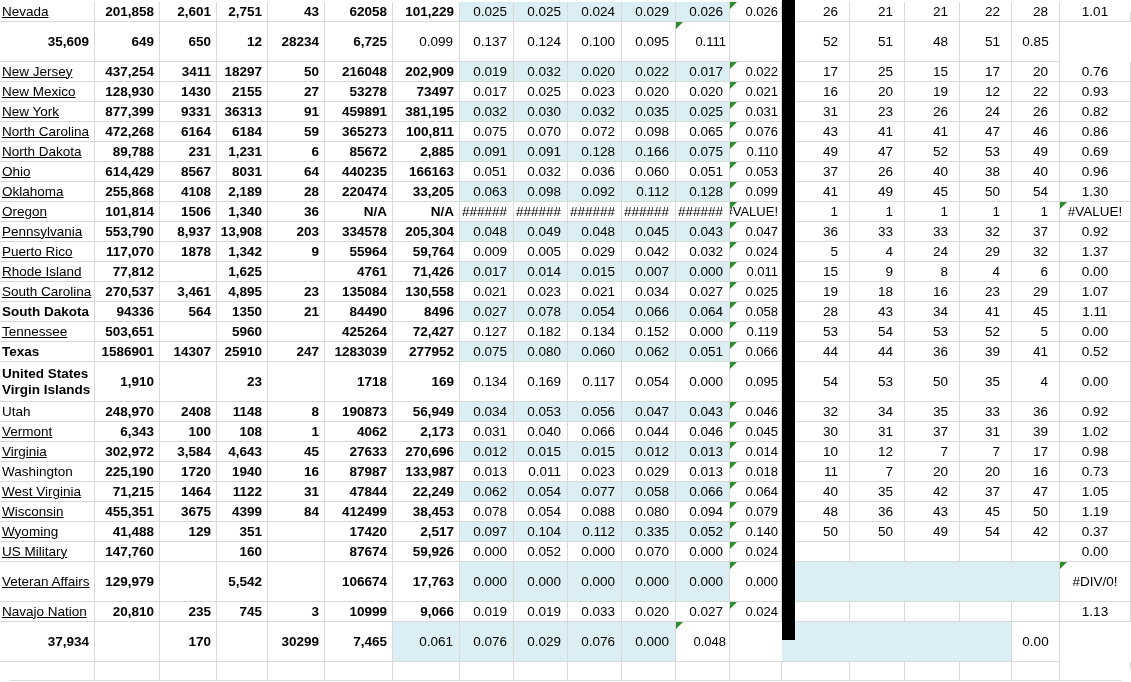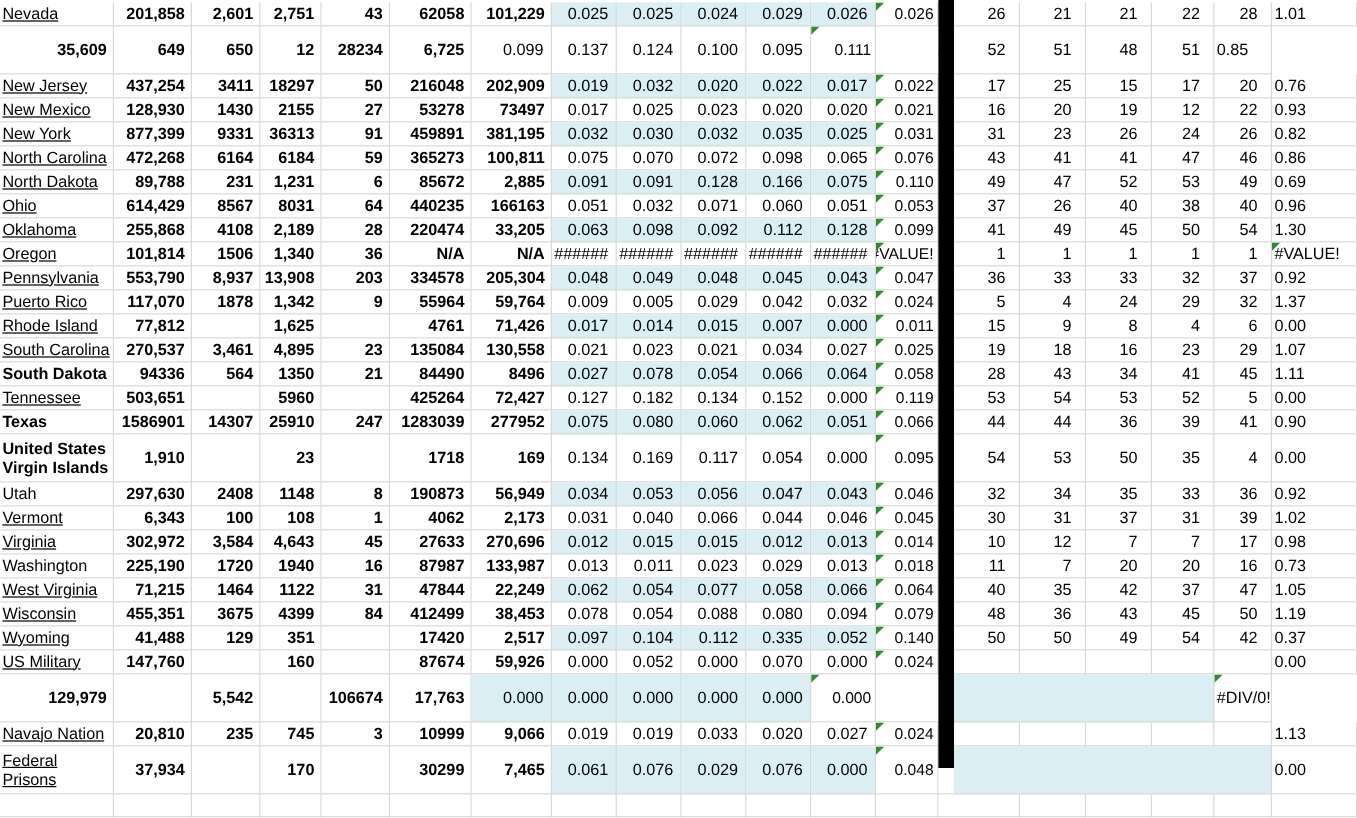--- a/index.html
+++ b/index.html
@@ -4,21 +4,21 @@
 <style>
   :root{
     --grid:#D9D9D9;
     --blue:#DAEEF3;
     --tri:#2E8B2E;
   }
   *{box-sizing:border-box;margin:0;padding:0;}
   body{background:#fff;font-family:"Liberation Sans",sans-serif;}
   .sheet{
     position:relative;width:1131px;height:682px;overflow:hidden;
-    background:#fff;padding-top:2px;
+    background:#fff;padding-top:2px;border-radius:16px;
   }
   .row{
     display:grid;
     grid-template-columns:95px 65px 57px 51px 57px 68px 67px 54px 54px 54px 54px 54px 52px 13px 55px 55px 55px 52px 48px 71px;
     height:20px;
   }
   .row.tall{height:40px;}
   .row.filler-row{height:19px;}
   .cell{
     position:relative;height:100%;
@@ -31,21 +31,21 @@
   .state-cell{padding-left:2px;line-height:16px;}
   .row:not(.tall) .state-label{white-space:nowrap;}
   .style-link{text-decoration:underline;}
   .style-bold{font-weight:700;}
   .right{justify-content:flex-end;padding-right:5px;}
   .bold{font-weight:700;}
   .col-dec{justify-content:flex-end;padding-right:6px;}
   .band-blue .col-dec{background:var(--blue);}
   .col-m{justify-content:flex-end;padding-right:3px;font-size:13px;}
   .col-int{justify-content:flex-end;padding-right:11px;}
-  .col-s{justify-content:flex-start;padding:0 2px;}
+  .col-s{justify-content:center;padding:0 2px;}
   .bar-cell{border:none;border-bottom:1px solid var(--grid);}
   .merged-blue{grid-column:span 5;background:var(--blue);}
   .tri{
     display:none;position:absolute;top:0;left:0;width:0;height:0;
     border-top:7px solid var(--tri);border-right:7px solid transparent;
   }
   .flag .tri{display:block;}
   .divider-bar{
     position:absolute;left:782px;top:0;width:13px;height:640px;
     background:#000;z-index:5;
@@ -261,21 +261,21 @@
         <span class="state-label style-link">Ohio</span>
       </div>
     <div class="cell right bold val">614,429</div>
     <div class="cell right bold val">8567</div>
     <div class="cell right bold val">8031</div>
     <div class="cell right bold val">64</div>
     <div class="cell right bold val">440235</div>
     <div class="cell right bold val">166163</div>
     <div class="cell col-dec val">0.051</div>
     <div class="cell col-dec val">0.032</div>
-    <div class="cell col-dec val">0.071</div>
+    <div class="cell col-dec val">0.036</div>
     <div class="cell col-dec val">0.060</div>
     <div class="cell col-dec val">0.051</div>
     <div class="cell col-m flag">
         <i class="tri"></i>
         <span class="val">0.053</span>
       </div>
     <div class="cell bar-cell"></div>
     <div class="cell col-int val">37</div>
     <div class="cell col-int val">26</div>
     <div class="cell col-int val">40</div>
@@ -537,21 +537,21 @@
         <i class="tri"></i>
         <span class="val">0.066</span>
       </div>
     <div class="cell bar-cell"></div>
     <div class="cell col-int val">44</div>
     <div class="cell col-int val">44</div>
     <div class="cell col-int val">36</div>
     <div class="cell col-int val">39</div>
     <div class="cell col-int val">41</div>
     <div class="cell col-s">
-        <span class="val">0.90</span>
+        <span class="val">0.52</span>
       </div>
   </div>
     <div class="row band-white tall">
     <div class="cell state-cell">
         <span class="state-label style-bold">United States Virgin Islands</span>
       </div>
     <div class="cell right bold val">1,910</div>
     <div class="cell right bold val"></div>
     <div class="cell right bold val">23</div>
     <div class="cell right bold val"></div>
@@ -573,21 +573,21 @@
     <div class="cell col-int val">35</div>
     <div class="cell col-int val">4</div>
     <div class="cell col-s">
         <span class="val">0.00</span>
       </div>
   </div>
     <div class="row band-blue">
     <div class="cell state-cell">
         <span class="state-label style-plain">Utah</span>
       </div>
-    <div class="cell right bold val">297,630</div>
+    <div class="cell right bold val">248,970</div>
     <div class="cell right bold val">2408</div>
     <div class="cell right bold val">1148</div>
     <div class="cell right bold val">8</div>
     <div class="cell right bold val">190873</div>
     <div class="cell right bold val">56,949</div>
     <div class="cell col-dec val">0.034</div>
     <div class="cell col-dec val">0.053</div>
     <div class="cell col-dec val">0.056</div>
     <div class="cell col-dec val">0.047</div>
     <div class="cell col-dec val">0.043</div>
@@ -802,20 +802,23 @@
     <div class="cell col-int val"></div>
     <div class="cell col-int val"></div>
     <div class="cell col-int val"></div>
     <div class="cell col-int val"></div>
     <div class="cell col-int val"></div>
     <div class="cell col-s">
         <span class="val">0.00</span>
       </div>
   </div>
     <div class="row band-blue tall">
+    <div class="cell state-cell">
+        <span class="state-label style-link">Veteran Affairs</span>
+      </div>
     <div class="cell right bold val">129,979</div>
     <div class="cell right bold val"></div>
     <div class="cell right bold val">5,542</div>
     <div class="cell right bold val"></div>
     <div class="cell right bold val">106674</div>
     <div class="cell right bold val">17,763</div>
     <div class="cell col-dec val">0.000</div>
     <div class="cell col-dec val">0.000</div>
     <div class="cell col-dec val">0.000</div>
     <div class="cell col-dec val">0.000</div>
@@ -855,23 +858,20 @@
     <div class="cell col-int val"></div>
     <div class="cell col-int val"></div>
     <div class="cell col-int val"></div>
     <div class="cell col-int val"></div>
     <div class="cell col-int val"></div>
     <div class="cell col-s">
         <span class="val">1.13</span>
       </div>
   </div>
     <div class="row band-blue tall">
-    <div class="cell state-cell">
-        <span class="state-label style-link">Federal Prisons</span>
-      </div>
     <div class="cell right bold val">37,934</div>
     <div class="cell right bold val"></div>
     <div class="cell right bold val">170</div>
     <div class="cell right bold val"></div>
     <div class="cell right bold val">30299</div>
     <div class="cell right bold val">7,465</div>
     <div class="cell col-dec val">0.061</div>
     <div class="cell col-dec val">0.076</div>
     <div class="cell col-dec val">0.029</div>
     <div class="cell col-dec val">0.076</div>

